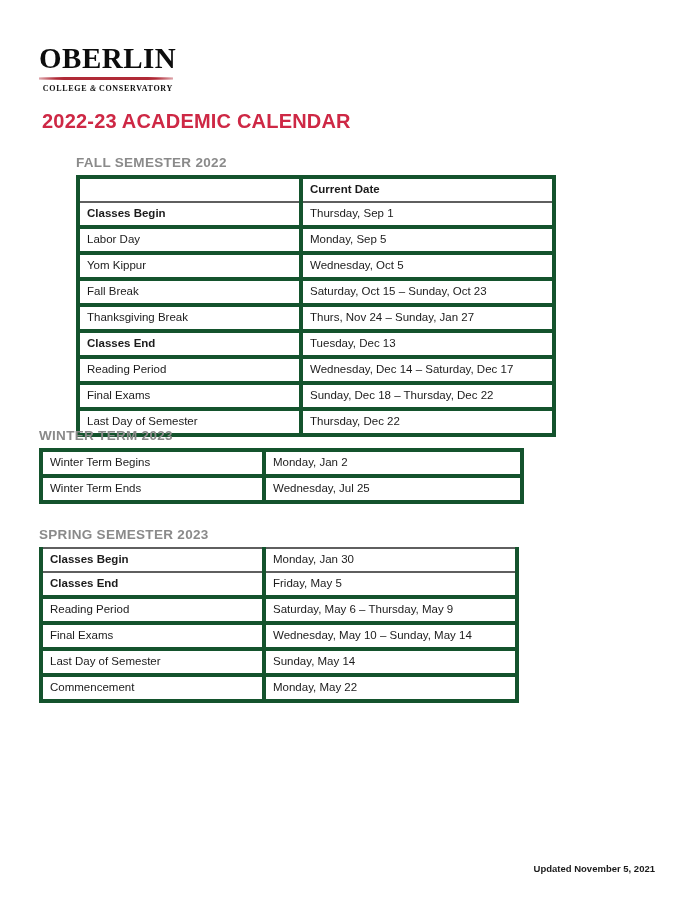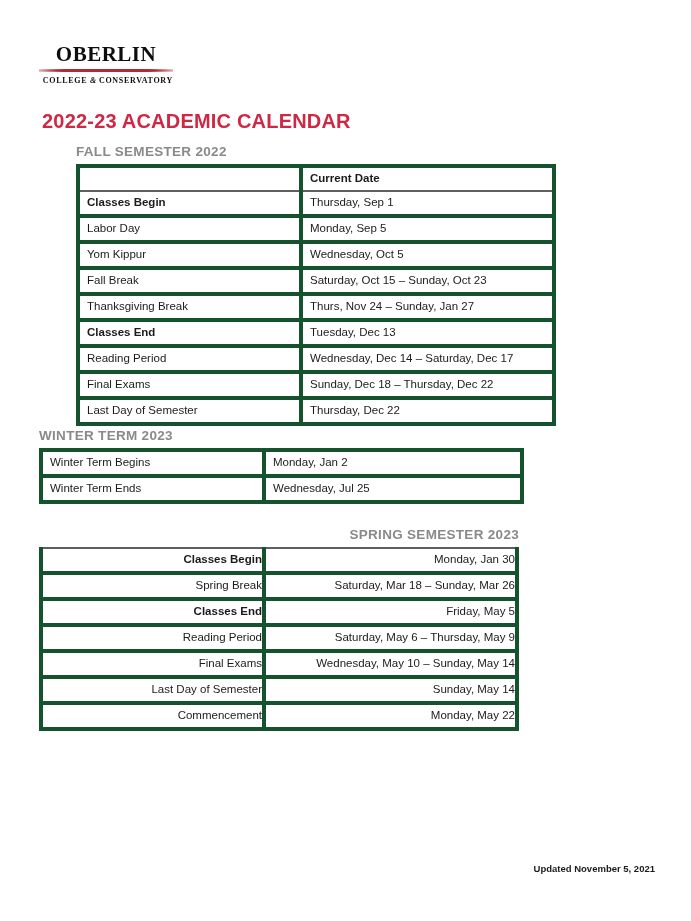--- a/index.html
+++ b/index.html
@@ -18,21 +18,21 @@
 
   
   .logo-block {
     position: absolute;
     left: 39px;
     top: 44px;
     width: 134px;
   }
   .logo-wordmark {
     font-family: "Liberation Serif", serif;
-    font-size: 21px;
+    font-size: 29px;
     font-weight: 700;
     letter-spacing: 0.5px;
     color: #0d0d0d;
     line-height: 1;
     text-align: center;
     white-space: nowrap;
   }
   .logo-rule {
     margin-top: 4px;
     height: 3px;
@@ -65,23 +65,23 @@
     letter-spacing: 0.2px;
     color: #ce2845;
     white-space: nowrap;
   }
 
   
   .section {
     position: absolute;
     left: 39px;
   }
-  .section-fall   { top: 144px; padding-left: 37px; }
+  .section-fall   { top: 155px; padding-left: 37px; }
   .section-winter { top: 428px; }
-  .section-spring { top: 527px; text-align: right; }
+  .section-spring { top: 527px; }
 
   .section-header {
     font-size: 13.5px;
     font-weight: 700;
     letter-spacing: 0.3px;
     color: #8a8a8a;
     margin-bottom: 5px;
     white-space: nowrap;
   }
 
@@ -200,24 +200,20 @@
 </div>
 
 <div class="section section-spring">
   <div class="section-header">SPRING SEMESTER 2023</div>
   <table class="cal">
     <tbody>
       <tr class="emph-row">
         <td class="label bold">Classes Begin</td>
         <td class="value">Monday, Jan 30</td>
       </tr>
-      <tr>
-        <td class="label">Spring Break</td>
-        <td class="value">Saturday, Mar 18 – Sunday, Mar 26</td>
-      </tr>
       <tr class="emph-row">
         <td class="label bold">Classes End</td>
         <td class="value">Friday, May 5</td>
       </tr>
       <tr>
         <td class="label">Reading Period</td>
         <td class="value">Saturday, May 6 – Thursday, May 9</td>
       </tr>
       <tr>
         <td class="label">Final Exams</td>

